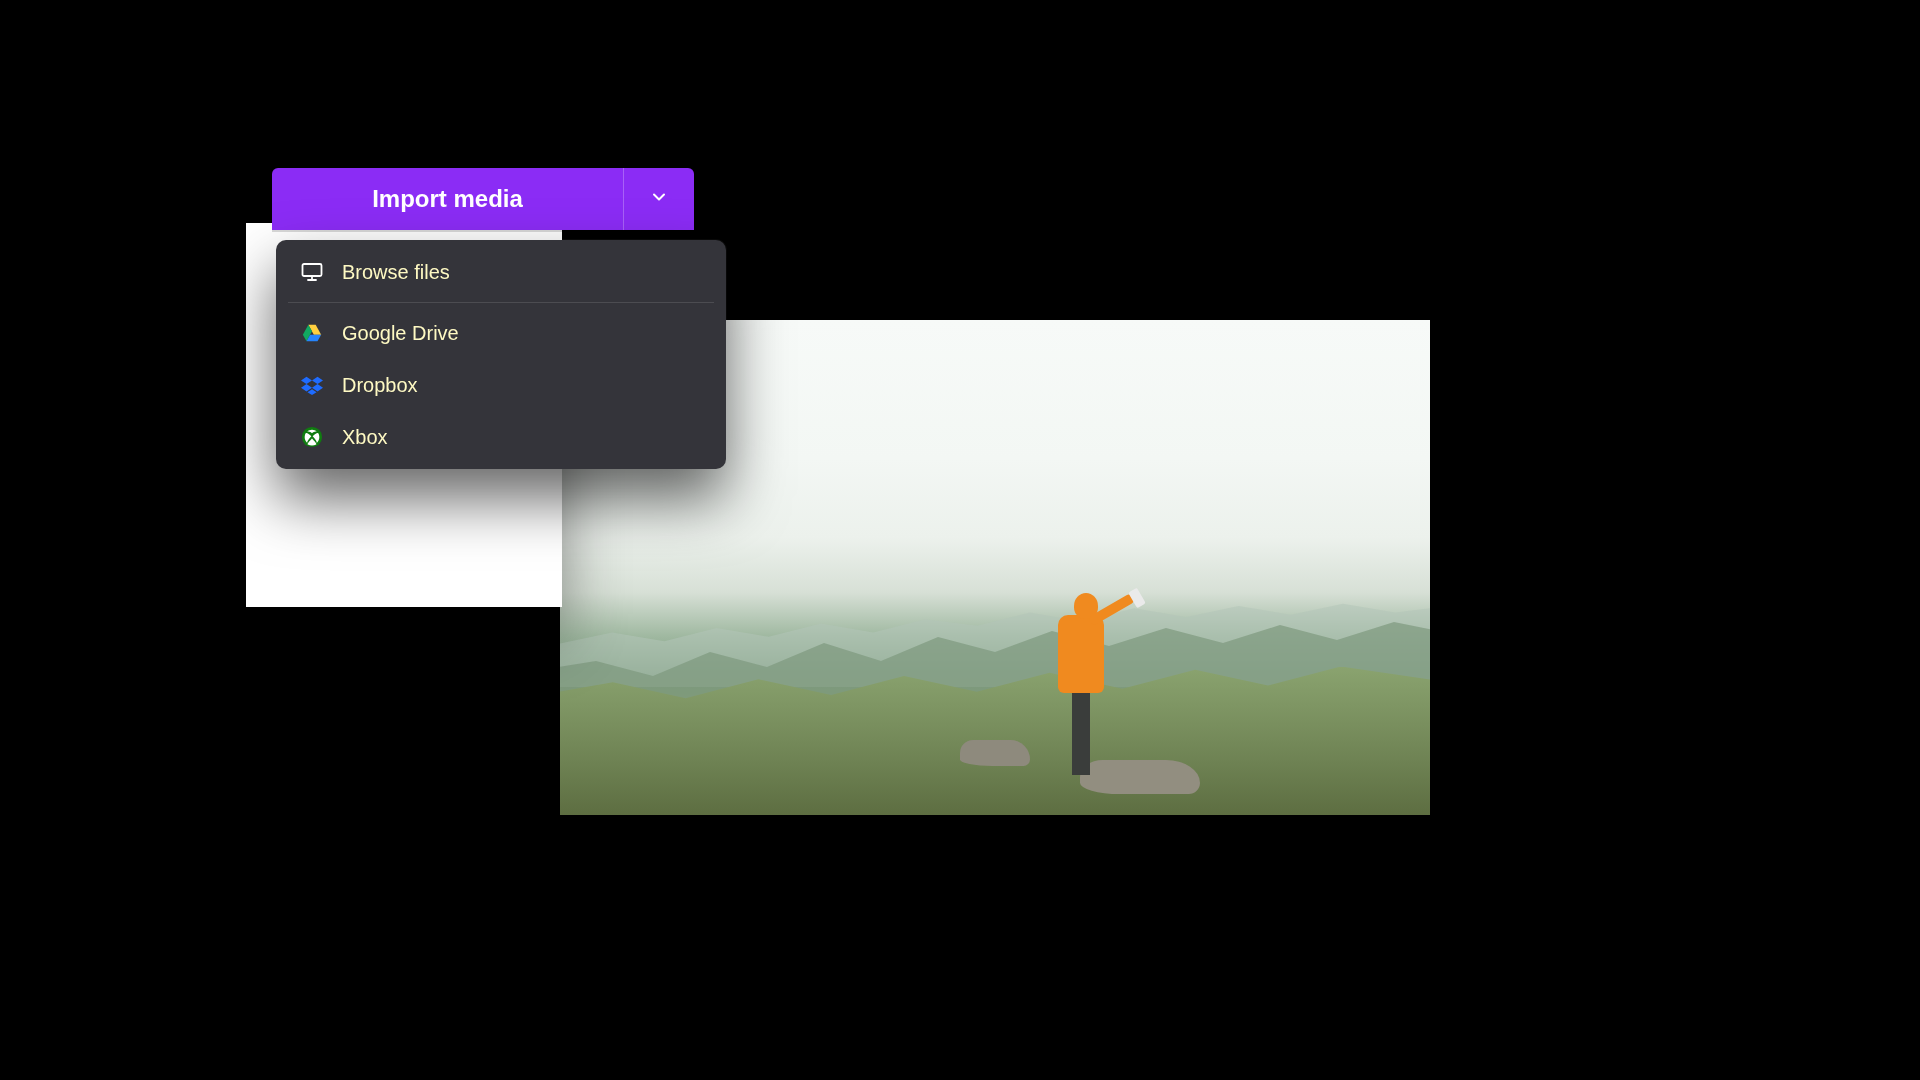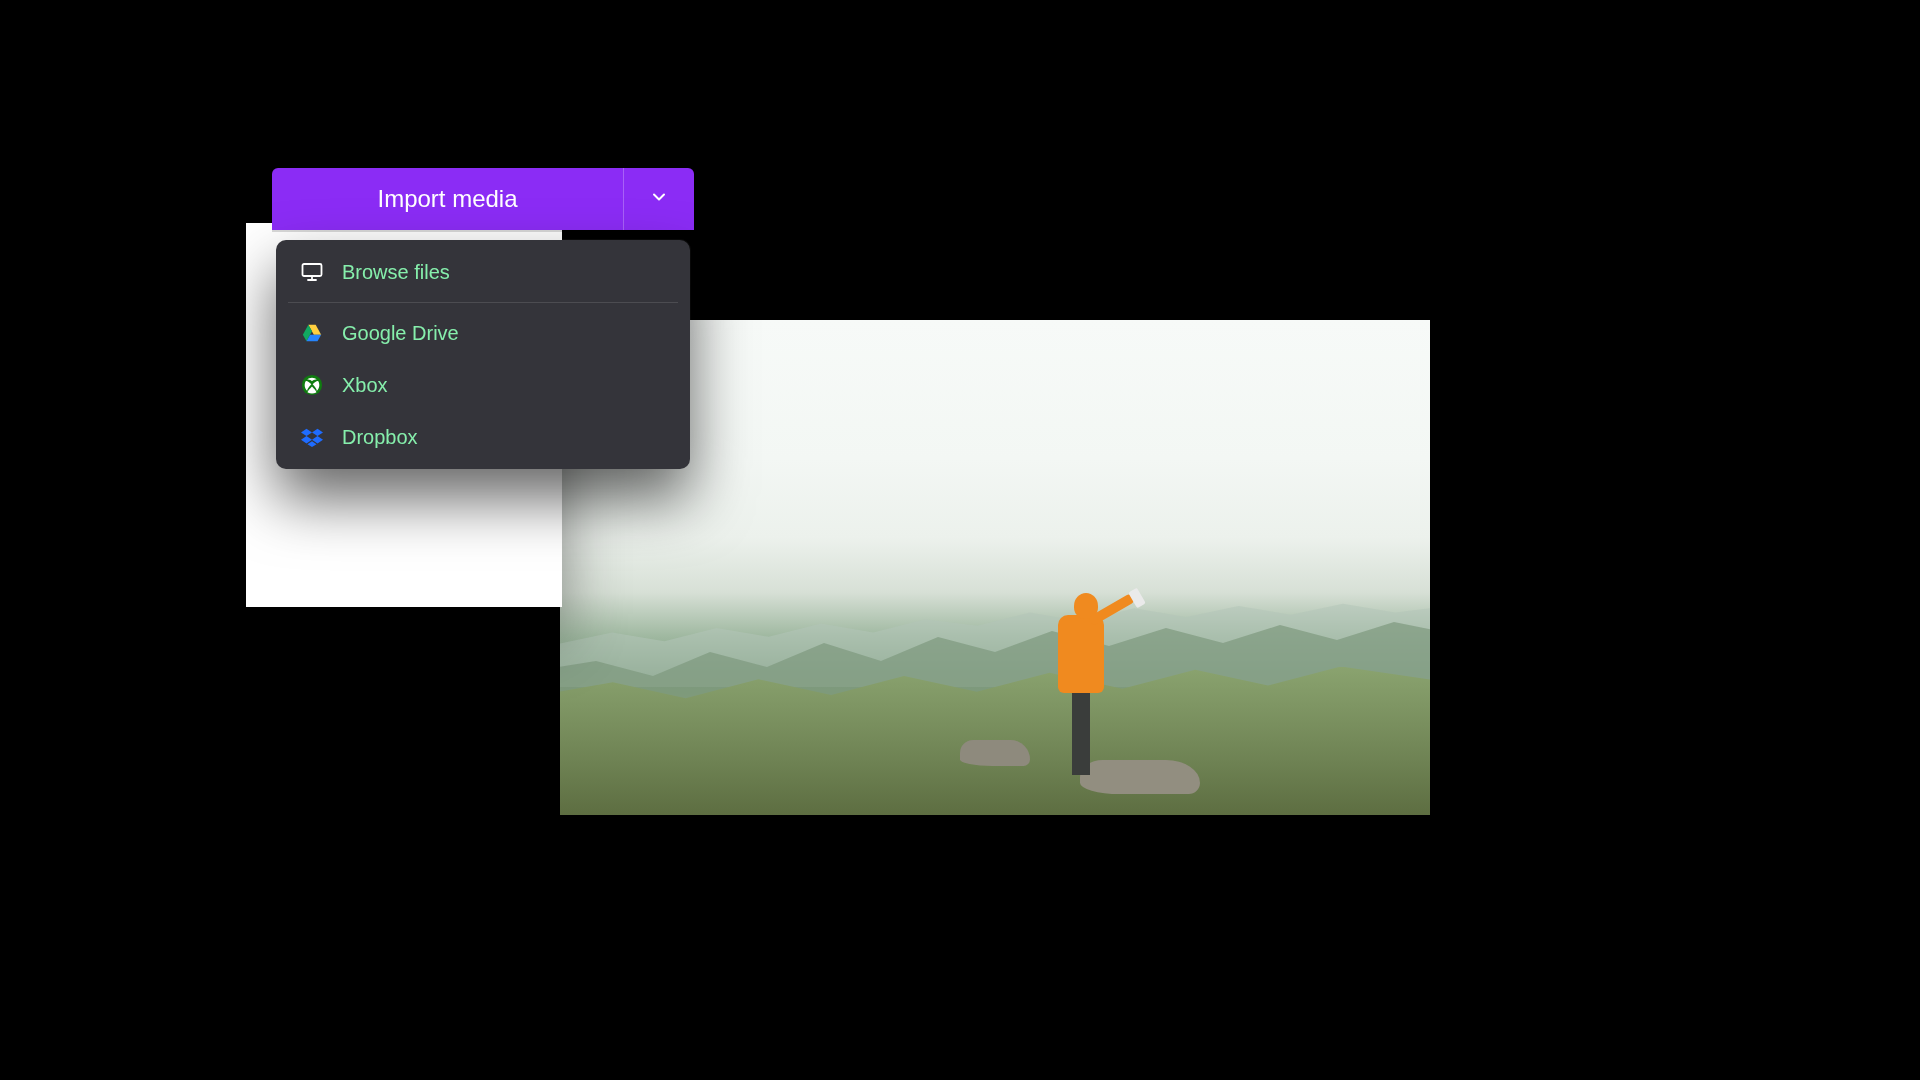--- a/index.html
+++ b/index.html
@@ -105,47 +105,47 @@
     display: flex;
     border-radius: 6px 6px 0 0;
     overflow: hidden;
     box-shadow: 0 2px 0 rgba(0,0,0,.15);
   }
   .import-btn .main {
     flex: 1;
     background: #8b2cf5;
     color: #fff;
     font-size: 24px;
-    font-weight: 400;
+    font-weight: 700;
     display: flex;
     align-items: center;
     justify-content: center;
     cursor: pointer;
     text-align: center;
   }
   .import-btn .caret {
     width: 70px;
     background: #8b2cf5;
     border-left: 1px solid rgba(255,255,255,0.25);
     display: flex; align-items: center; justify-content: center;
     cursor: pointer;
   }
   .import-btn .caret svg { width: 20px; height: 20px; }
 
   
   .dropdown {
     position: absolute;
     left: 276px;
     top: 240px;
-    width: 414px;
+    width: 450px;
     background: #34343a;
     border-radius: 10px;
     box-shadow: 0 30px 60px rgba(0,0,0,0.6), 0 0 0 1px rgba(255,255,255,0.04);
     padding: 6px 0;
-    color: #86efac;
+    color: #fef9c3;
   }
   .dropdown .item {
     display: flex;
     align-items: center;
     gap: 18px;
     padding: 14px 24px;
     font-size: 20px;
     cursor: pointer;
   }
   .dropdown .item .ico { width: 24px; height: 24px; display:flex; align-items:center; justify-content:center; }
@@ -212,36 +212,36 @@
           <polygon fill="#ffcf3f" points="8,3 16,3 22,14 14,14"></polygon>
           <polygon fill="#11a861" points="8,3 2,14 6,21 12,10"></polygon>
           <polygon fill="#2684fc" points="22,14 18,21 6,21 10,14"></polygon>
         </svg>
       </span>
       <span>Google Drive</span>
     </div>
 
     <div class="item">
       <span class="ico">
-        <svg viewBox="0 0 24 24" width="22" height="22">
-          <circle cx="12" cy="12" r="11" fill="#107c10"></circle>
-          <path fill="#fff" d="M12 4.2c2 0 3.9.8 5.3 2-1.7-.9-3.8.3-5.3 1.6C10.5 6.5 8.4 5.3 6.7 6.2 8.1 5 10 4.2 12 4.2zM5.3 7.7c1.4-.5 3.8 1.4 6 3.6-2.8 3-5 6.2-4.4 7.3C5 17 4 14.6 4 12c0-1.6.5-3 1.3-4.3zm13.4 0C19.5 9 20 10.4 20 12c0 2.6-1 5-2.9 6.6.6-1.1-1.6-4.3-4.4-7.3 2.2-2.2 4.6-4.1 6-3.6zM12 13.5c2.6 2.7 5.6 6 4.6 6.6-1.4.8-3 1.2-4.6 1.2s-3.2-.4-4.6-1.2c-1-.6 2-3.9 4.6-6.6z"></path>
-        </svg>
-      </span>
-      <span>Xbox</span>
-    </div>
-
-    <div class="item">
-      <span class="ico">
         <svg viewBox="0 0 24 24" width="22" height="22" fill="#1f6cff">
           <polygon points="6,3 12,7 6,11 0,7"></polygon>
           <polygon points="18,3 24,7 18,11 12,7"></polygon>
           <polygon points="6,11 12,15 6,19 0,15"></polygon>
           <polygon points="18,11 24,15 18,19 12,15"></polygon>
           <polygon points="12,16.5 17,19.8 12,23 7,19.8"></polygon>
         </svg>
       </span>
       <span>Dropbox</span>
     </div>
 
+    <div class="item">
+      <span class="ico">
+        <svg viewBox="0 0 24 24" width="22" height="22">
+          <circle cx="12" cy="12" r="11" fill="#107c10"></circle>
+          <path fill="#fff" d="M12 4.2c2 0 3.9.8 5.3 2-1.7-.9-3.8.3-5.3 1.6C10.5 6.5 8.4 5.3 6.7 6.2 8.1 5 10 4.2 12 4.2zM5.3 7.7c1.4-.5 3.8 1.4 6 3.6-2.8 3-5 6.2-4.4 7.3C5 17 4 14.6 4 12c0-1.6.5-3 1.3-4.3zm13.4 0C19.5 9 20 10.4 20 12c0 2.6-1 5-2.9 6.6.6-1.1-1.6-4.3-4.4-7.3 2.2-2.2 4.6-4.1 6-3.6zM12 13.5c2.6 2.7 5.6 6 4.6 6.6-1.4.8-3 1.2-4.6 1.2s-3.2-.4-4.6-1.2c-1-.6 2-3.9 4.6-6.6z"></path>
+        </svg>
+      </span>
+      <span>Xbox</span>
+    </div>
+
   </div>
 
 </div>
 
 </body></html>

